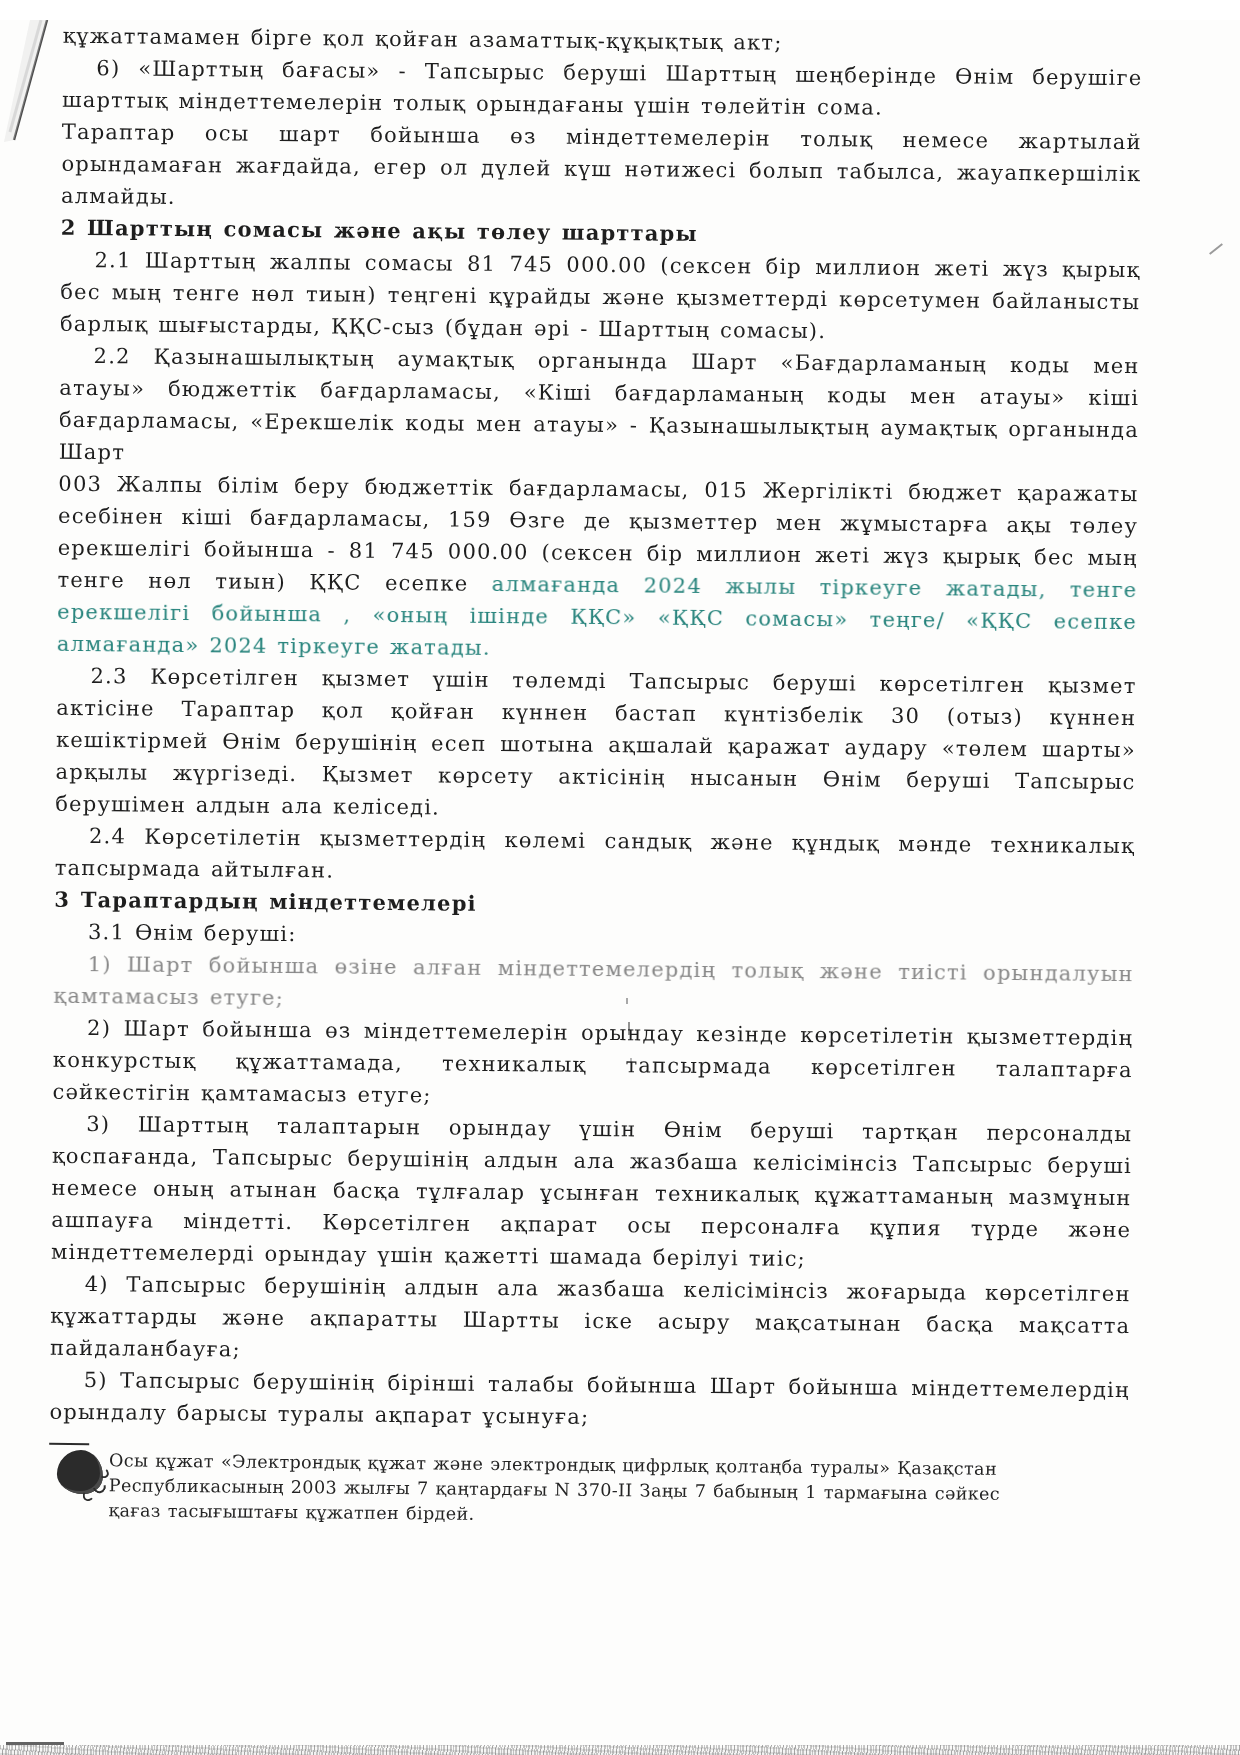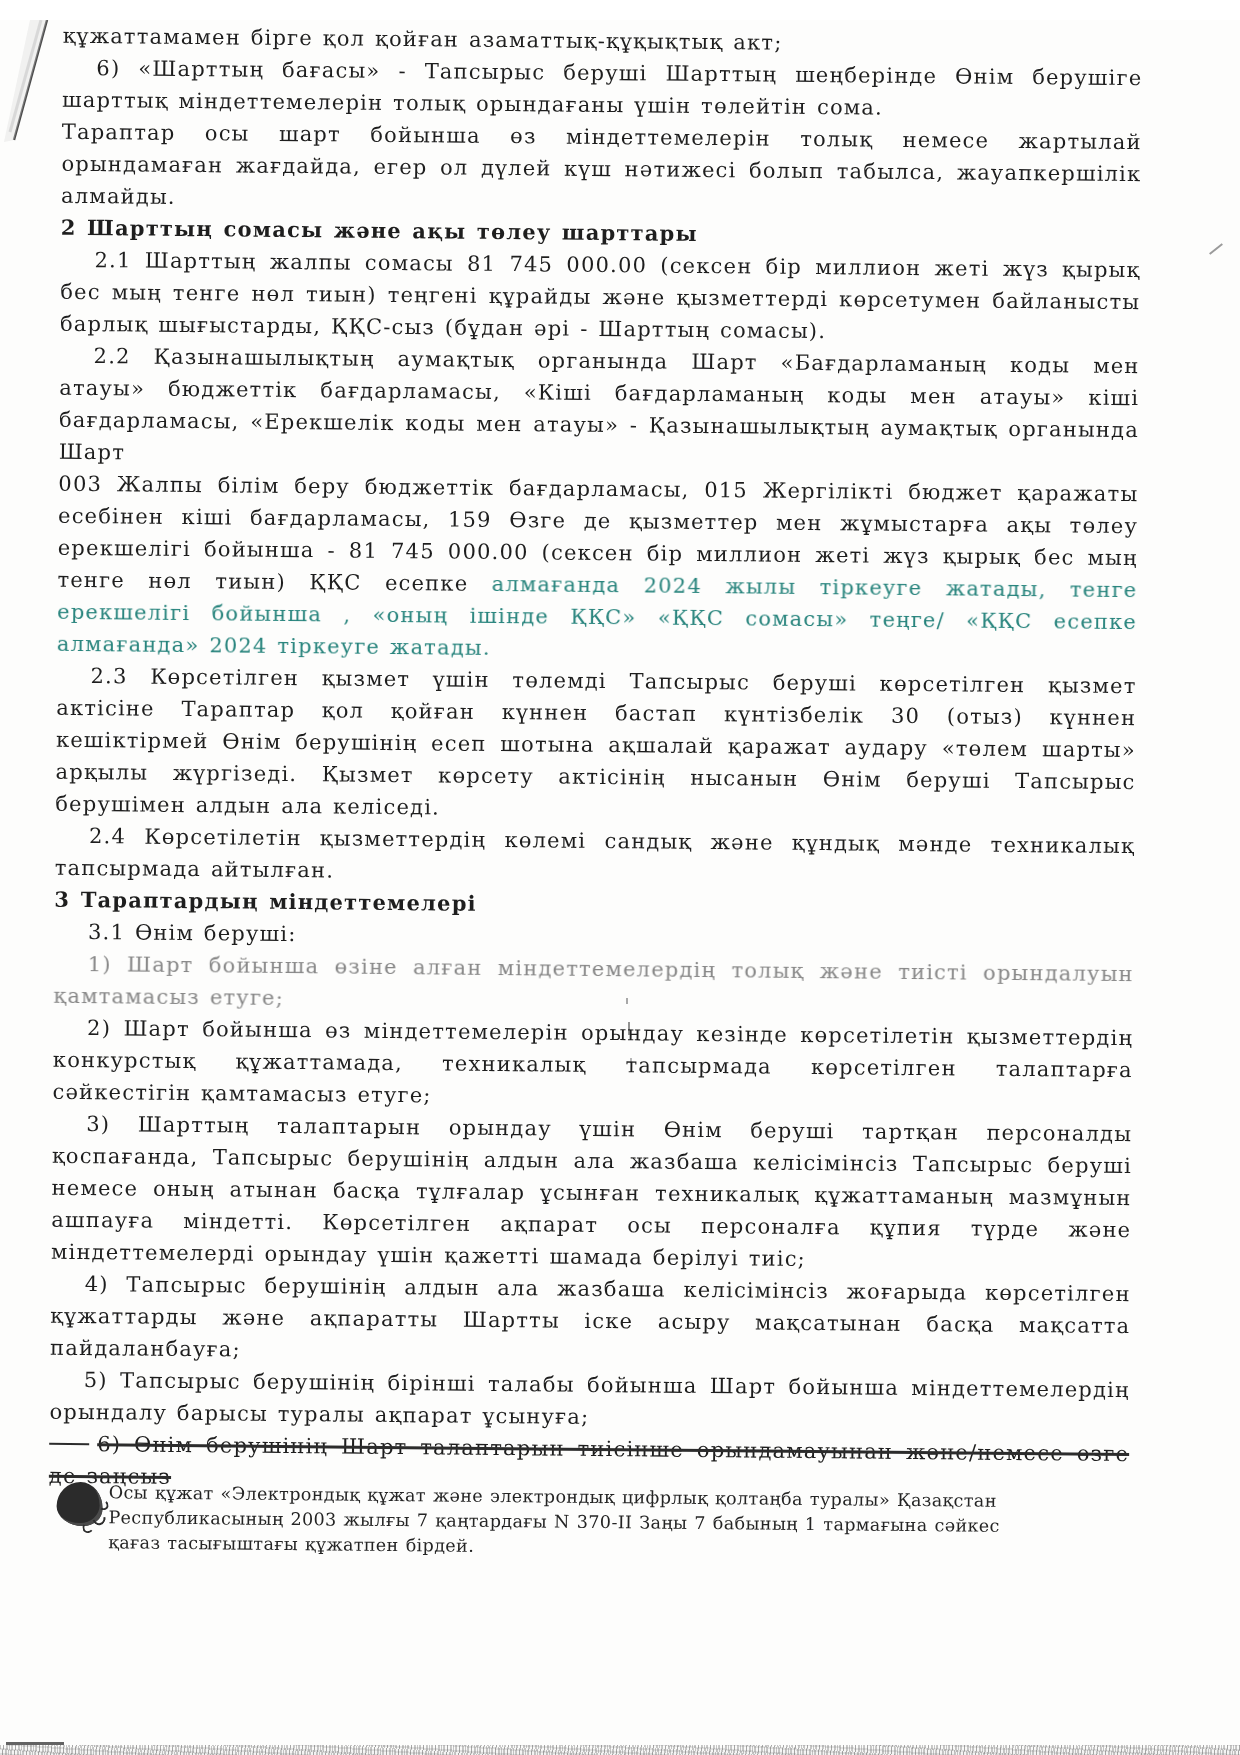--- a/index.html
+++ b/index.html
@@ -197,21 +197,21 @@
     <p class="indent obl p-ob1 faded-block">1) Шарт бойынша өзіне алған міндеттемелердің толық және тиісті орындалуын қамтамасыз етуге;</p>
 
     <p class="indent obl p-ob2">2) Шарт бойынша өз міндеттемелерін орындау кезінде көрсетілетін қызметтердің конкурстық құжаттамада, техникалық тапсырмада көрсетілген талаптарға сәйкестігін қамтамасыз етуге;</p>
 
     <p class="indent obl p-ob3">3) Шарттың талаптарын орындау үшін Өнім беруші тартқан персоналды қоспағанда, Тапсырыс берушінің алдын ала жазбаша келісімінсіз Тапсырыс беруші немесе оның атынан басқа тұлғалар ұсынған техникалық құжаттаманың мазмұнын ашпауға міндетті. Көрсетілген ақпарат осы персоналға құпия түрде және міндеттемелерді орындау үшін қажетті шамада берілуі тиіс;</p>
 
     <p class="indent obl p-ob4">4) Тапсырыс берушінің алдын ала жазбаша келісімінсіз жоғарыда көрсетілген құжаттарды және ақпаратты Шартты іске асыру мақсатынан басқа мақсатта пайдаланбауға;</p>
 
     <p class="indent obl p-ob5">5) Тапсырыс берушінің бірінші талабы бойынша Шарт бойынша міндеттемелердің орындалу барысы туралы ақпарат ұсынуға;</p>
 
-    <p class="obl p-ob6"><span class="lead-dash"></span><span class="struck-text">6) Өнім берушінің Шарт талаптарын тиісінше орындамауынан және/немесе өзге де заңсыз</span></p>
+    <p class="obl p-ob6"><span class="lead-dash"></span></p>
 
     <div class="footer-note">
       <div class="seal">
         <div class="blob"></div>
         <div class="rim1"></div>
         <div class="rim2"></div>
         <div class="rim3"></div>
       </div>
       <p>Осы құжат «Электрондық құжат және электрондық цифрлық қолтаңба туралы» Қазақстан Республикасының 2003 жылғы 7 қаңтардағы N 370-II Заңы 7 бабының 1 тармағына сәйкес қағаз тасығыштағы құжатпен бірдей.</p>
     </div>

